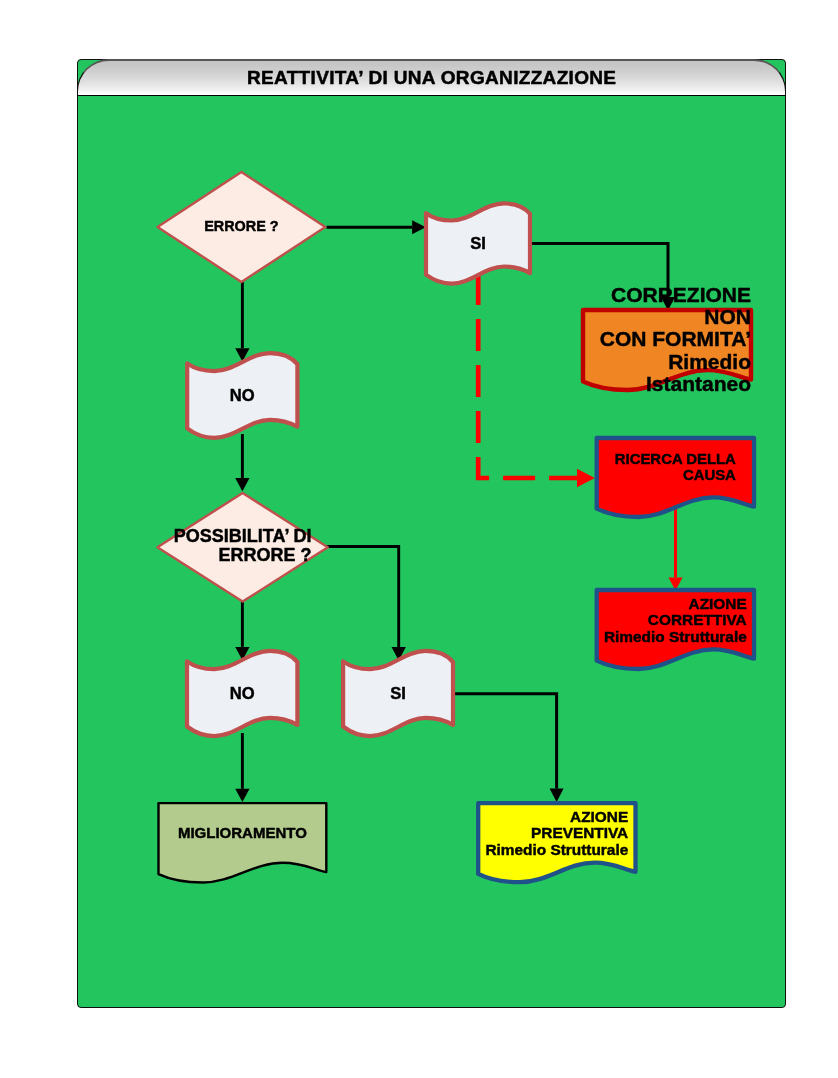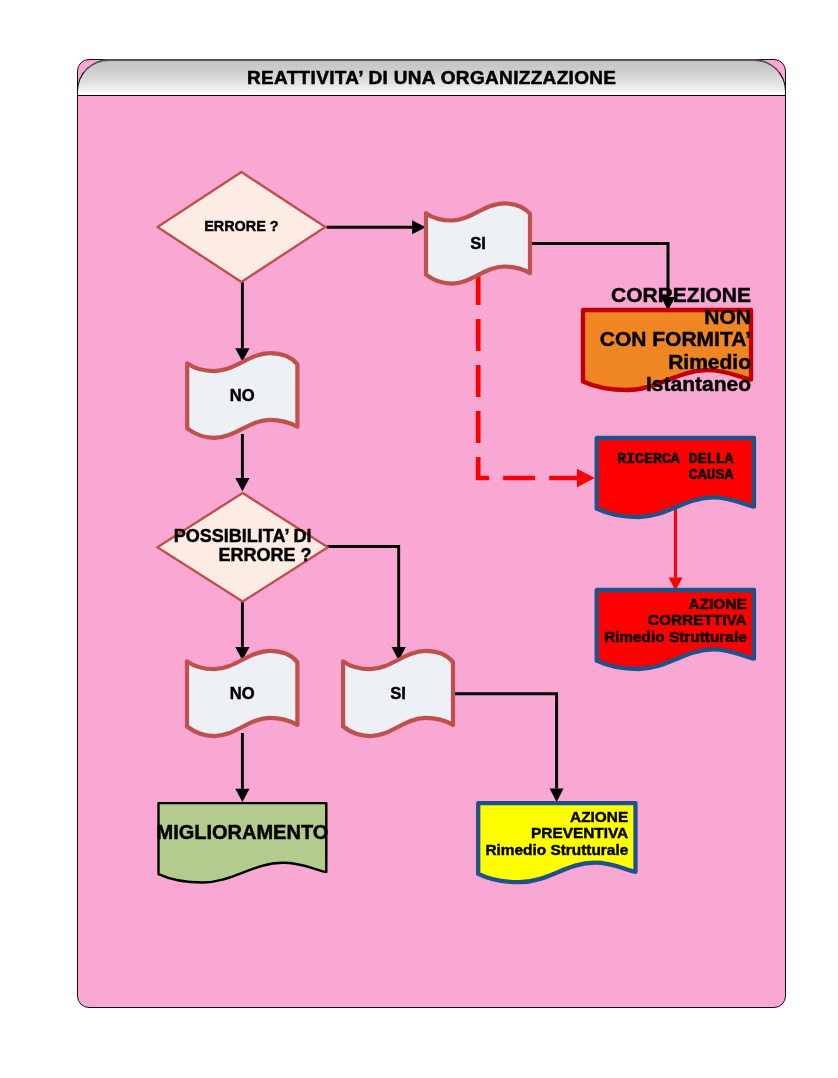--- a/index.html
+++ b/index.html
@@ -1,19 +1,19 @@
 <!DOCTYPE html>
 <html><head>
 <meta charset="utf-8">
 <style>
   html,body{margin:0;padding:0;background:#ffffff;}
   body{width:838px;height:1078px;font-family:"Liberation Sans",sans-serif;overflow:hidden;}
   #root{position:relative;width:838px;height:1078px;background:#fff;}
   #panel{position:absolute;left:77px;top:59px;width:709px;height:949px;box-sizing:border-box;
-         border:1px solid #101010;border-radius:12px;background:#f9a8d4;}
+         border:1px solid #101010;border-radius:4px;background:#22c55e;}
   #titlebar{position:absolute;left:-1px;top:-1px;right:-1px;height:37px;box-sizing:border-box;
             border-top:2px solid #555555;border-left:1px solid #101010;border-right:1px solid #101010;
             border-bottom:1px solid #000000;border-radius:32px 32px 0 0;
             background:linear-gradient(to bottom,#c4c4c4 0%,#c7c7c7 12%,#cfcfcf 32%,#dcdcdc 55%,#e9e9e9 74%,#f3f3f3 87%,#fbfbfb 96%,#ffffff 100%);
             display:flex;align-items:center;justify-content:center;}
   #title{font-size:19px;font-weight:bold;color:#000;white-space:nowrap;line-height:1;
          letter-spacing:0.33px;text-indent:0.33px;position:relative;top:-1px;transform:translateZ(0);-webkit-text-stroke:0.5px currentColor;paint-order:stroke fill;}
   #canvas{position:absolute;left:0;top:0;width:838px;height:1078px;}
   .nlabel{position:absolute;display:flex;align-items:center;justify-content:center;text-align:right;
           font-weight:bold;line-height:1.065;white-space:pre-line;pointer-events:none;
@@ -65,27 +65,27 @@
         <path d="M 478.2 803.2 L 635.5 803.2 L 635.5 871.85 C 623.7 869.24 613.01 862.61 594.6 862.61 C 567.39 862.61 547.1 882.2 519.88 882.2 C 501.17 882.2 489.53 879.44 478.2 873.83 Z" fill="#ffff00" stroke="#1f5288" stroke-width="4.3" stroke-linejoin="round" stroke-linecap="round"></path>
       </g>
   </svg>
   <div id="labels-layer">
       <div class="nlabel" style="left: 157.5px; top: 171.8px; width: 167.8px; height: 110px; font-size: 14.4px; color: rgb(0, 0, 0);">ERRORE ?</div>
       <div class="nlabel" style="left: 426px; top: 203px; width: 104px; height: 81px; font-size: 16.6px; color: rgb(0, 0, 0);">SI</div>
       <div class="nlabel" style="left: 583px; top: 299.5px; width: 168px; height: 80px; font-size: 21px; color: rgb(0, 0, 0);">CORREZIONE NON
 CON FORMITA’
 Rimedio Istantaneo</div>
       <div class="nlabel" style="left: 187.2px; top: 353.1px; width: 110.2px; height: 85.7px; font-size: 16.6px; color: rgb(0, 0, 0);">NO</div>
-      <div class="nlabel" style="left: 596.7px; top: 428.5px; width: 157.3px; height: 79px; font-size: 14.9px; color: rgb(0, 0, 0); font-family: Liberation Mono, monospace;">RICERCA DELLA
+      <div class="nlabel" style="left: 596.7px; top: 428.5px; width: 157.3px; height: 79px; font-size: 14.9px; color: rgb(0, 0, 0);">RICERCA DELLA
 CAUSA</div>
       <div class="nlabel" style="left: 157.4px; top: 491.8px; width: 170.4px; height: 108.6px; font-size: 18px; color: rgb(0, 0, 0);">POSSIBILITA’ DI
 ERRORE ?</div>
       <div class="nlabel" style="left: 596.7px; top: 581px; width: 157.3px; height: 79px; font-size: 15.4px; color: rgb(0, 0, 0);">AZIONE
 CORRETTIVA
 Rimedio Strutturale</div>
       <div class="nlabel" style="left: 187px; top: 651px; width: 110.4px; height: 86px; font-size: 16.6px; color: rgb(0, 0, 0);">NO</div>
       <div class="nlabel" style="left: 343.1px; top: 651px; width: 109.9px; height: 86px; font-size: 16.6px; color: rgb(0, 0, 0);">SI</div>
-      <div class="nlabel" style="left: 158.5px; top: 793.4px; width: 167.8px; height: 79.4px; font-size: 20px; color: rgb(0, 0, 0);">MIGLIORAMENTO</div>
+      <div class="nlabel" style="left: 158.5px; top: 793.4px; width: 167.8px; height: 79.4px; font-size: 15px; color: rgb(0, 0, 0);">MIGLIORAMENTO</div>
       <div class="nlabel" style="left: 478.2px; top: 794.2px; width: 157.3px; height: 79px; font-size: 15.4px; color: rgb(0, 0, 0);">AZIONE
 PREVENTIVA
 Rimedio Strutturale</div>
     </div>
 </div>
 
 </body></html>

